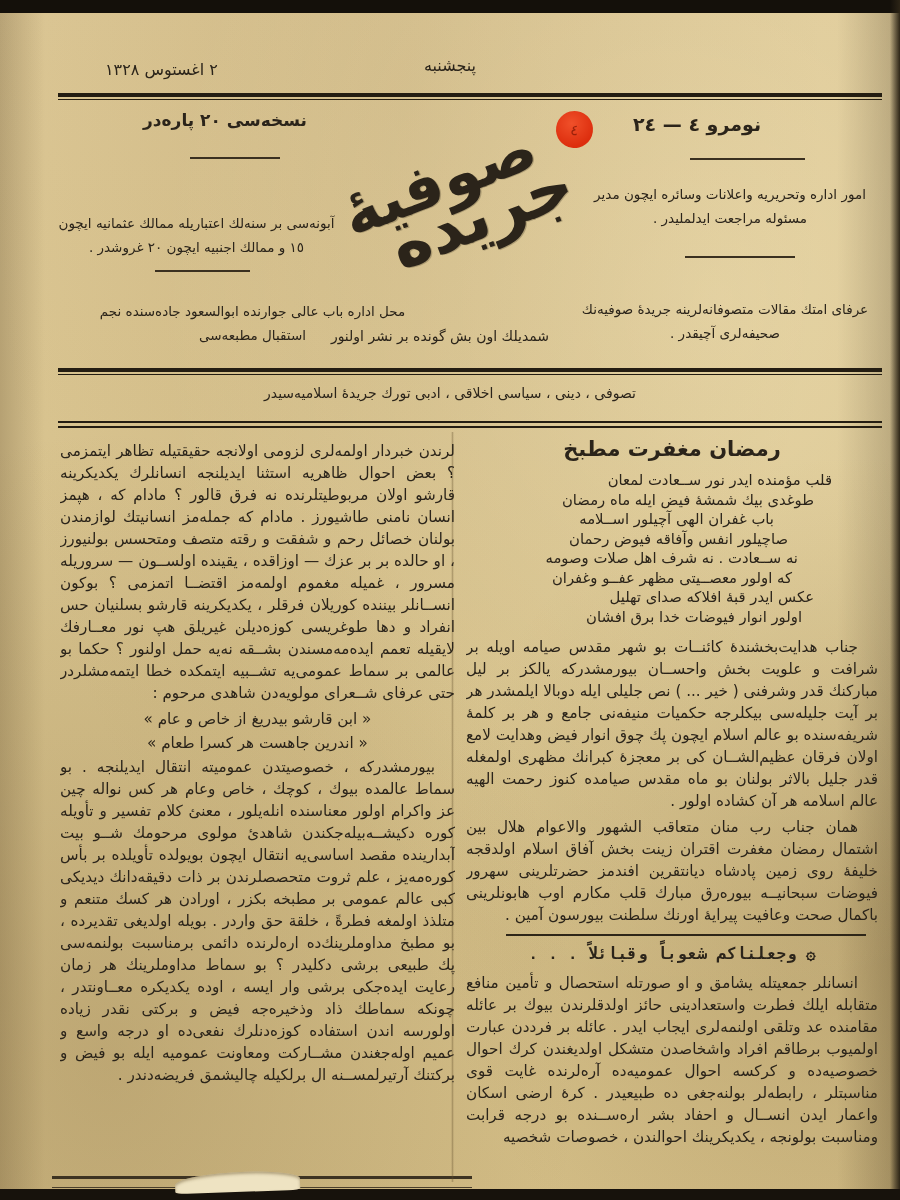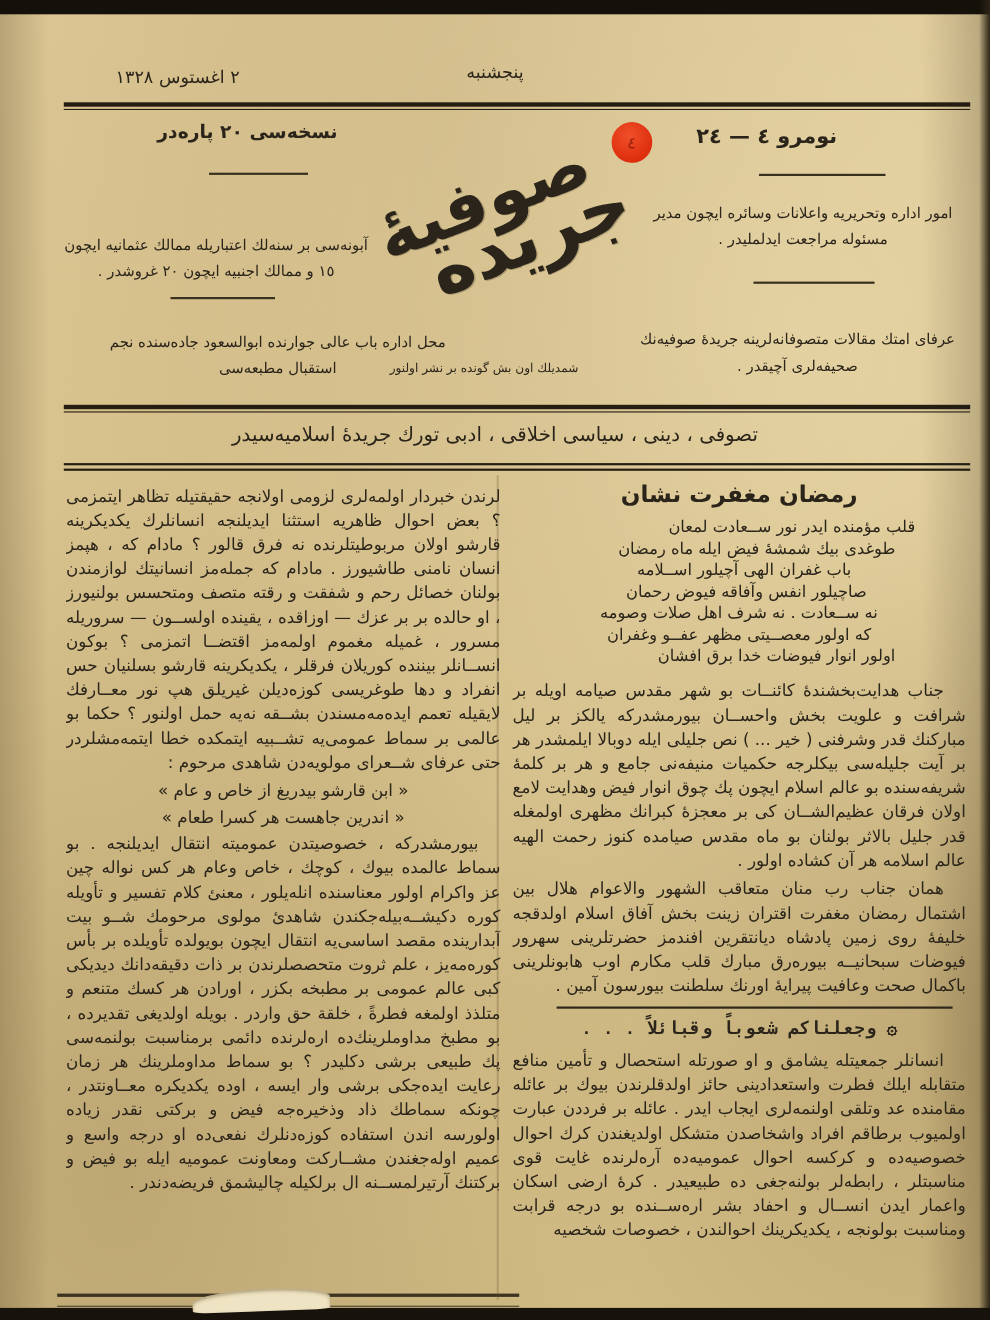--- a/index.html
+++ b/index.html
@@ -34,21 +34,21 @@
   
   .dateline{top:60px;font-size:16px;letter-spacing:.5px;}
   .t-center{text-align:center;}
   .mast-num{font-size:19px;font-weight:bold;}
   .mast-note{font-size:13.5px;line-height:1.75;text-align:center;}
   .stamp{border-radius:50%;background:radial-gradient(circle at 40% 35%, #f0502a,#dd2e0e 70%);display:flex;align-items:center;justify-content:center;transform:rotate(8deg);}
   .stamp span{color:#8d1c08;font-size:15px;opacity:.85;}
   .callig{transform:rotate(-21deg);font-weight:bold;line-height:.82;text-shadow:1px 1px 0 rgba(40,30,15,.25);}
   .callig .w1{display:block;text-align:left;font-size:62px;padding-left:6px;}
   .callig .w2{display:block;text-align:right;font-size:66px;margin-top:-6px;}
-  .subtitle{font-size:18px;}
+  .subtitle{font-size:14px;}
 
   
   .col{line-height:22px;font-size:15.2px;text-align:justify;}
   .col p{margin:0 0 4px 0;text-indent:20px;}
   .col p.noindent{text-indent:0;}
   .art-title{font-size:21px;font-weight:bold;text-align:center;margin:0 0 10px 0;}
   .poem{list-style:none;margin:0 0 10px 0;padding:0;font-size:14.8px;line-height:19.5px;}
   .poem li{white-space:nowrap;}
   .poem li:nth-child(1){margin-right:46px;}
   .poem li:nth-child(2){margin-right:64px;}
@@ -89,35 +89,36 @@
   <div class="abs mast-num" style="left:115px;top:110px;width:220px;text-align:center;font-size:17px;">نسخه‌سی ٢٠ پاره‌در</div>
   <div class="abs rule-short" style="left:190px;top:157px;width:90px;"></div>
   <div class="abs mast-note" style="left:54px;top:212px;width:285px;">آبونه‌سی بر سنه‌لك اعتباريله ممالك عثمانيه ايچون ١٥ و ممالك اجنبيه ايچون ٢٠ غروشدر .</div>
   <div class="abs rule-short" style="left:155px;top:270px;width:95px;"></div>
   <div class="abs mast-note" style="left:85px;top:300px;width:335px;">محل اداره باب عالی جوارنده ابوالسعود جاده‌سنده نجم استقبال مطبعه‌سی</div>
 
   <div class="abs callig" style="left:340px;top:152px;width:230px;" title="جريدهٔ صوفيه">
     <span class="w1">صوفيهٔ</span>
     <span class="w2">جريده</span>
   </div>
-  <div class="abs t-center" style="left:295px;top:328px;width:290px;font-size:11px;">شمديلك اون بش گونده بر نشر اولنور</div>
+  <div class="abs t-center" style="left:295px;top:328px;width:290px;font-size:14px;">شمديلك اون بش گونده بر نشر اولنور</div>
 
   <div class="abs rule-thick" style="left:58px;top:368px;width:824px;"></div>
   <div class="abs t-center subtitle" style="left:100px;top:385px;width:700px;">تصوفی ، دينی ، سياسی اخلاقی ، ادبی تورك جريدهٔ اسلاميه‌سيدر</div>
   <div class="abs rule-double" style="left:58px;top:421px;width:824px;"></div>
 
   <div class="abs col" style="right:22px;top:438px;width:412px;height:748px;overflow:hidden;">
-    <h2 class="art-title">رمضان مغفرت نشان</h2>
+    <h2 class="art-title">رمضان مغفرت مطبخ</h2>
     <ul class="poem">
       <li>قلب مؤمنده ایدر نور ســعادت لمعان</li>
       <li>طوغدی بیك شمشهٔ فیض ایله ماه رمضان</li>
       <li>باب غفران الهی آچیلور اســلامه</li>
       <li>صاچیلور انفس وآفاقه فیوض رحمان</li>
       <li>نه ســعادت . نه شرف اهل صلات وصومه</li>
       <li>كه اولور معصــیتی مظهر عفــو وغفران</li>
+      <li>عكس ایدر قبهٔ افلاكه صدای تهلیل</li>
       <li>اولور انوار فیوضات خدا برق افشان</li>
     </ul>
     <p>جناب هدایت‌بخشندهٔ كائنــات بو شهر مقدس صیامه اویله بر شرافت و علویت بخش واحســان بیورمشدركه یالكز بر لیل مباركنك قدر وشرفنی ( خیر ... ) نص جلیلی ایله دوبالا ایلمشدر هر بر آیت جلیله‌سی بیكلرجه حكمیات منیفه‌نی جامع و هر بر كلمهٔ شریفه‌سنده بو عالم اسلام ایچون پك چوق انوار فیض وهدایت لامع اولان فرقان عظیم‌الشــان كی بر معجزهٔ كبرانك مظهری اولمغله قدر جلیل بالاثر بولنان بو ماه مقدس صیامده كنوز رحمت الهیه عالم اسلامه هر آن كشاده اولور .</p>
     <p>همان جناب رب منان متعاقب الشهور والاعوام هلال بین اشتمال رمضان مغفرت اقتران زینت بخش آفاق اسلام اولدقجه خلیفهٔ روی زمین پادشاه دیانتقرین افندمز حضرتلرینی سهرور فیوضات سبحانیــه بیوره‌رق مبارك قلب مكارم اوب هابونلرینی باكمال صحت وعافیت پیرایهٔ اورنك سلطنت بیورسون آمین .</p>
     <div class="rule-thin" style="width:360px;margin:8px auto 0 40px;"></div>
     <p class="quote-head">۞ وجعلناكم شعوباً وقبائلاً . . .</p>
     <p>انسانلر جمعیتله یشامق و او صورتله استحصال و تأمین منافع متقابله ایلك فطرت واستعدادینی حائز اولدقلرندن بیوك بر عائله مقامنده عد وتلقی اولنمه‌لری ایجاب ایدر . عائله بر فرددن عبارت اولمیوب برطاقم افراد واشخاصدن متشكل اولدیغندن كرك احوال خصوصیه‌ده و كركسه احوال عمومیه‌ده آره‌لرنده غایت قوی مناسبتلر ، رابطه‌لر بولنه‌جغی ده طبیعیدر . كرهٔ ارضی اسكان واعمار ایدن انســال و احفاد بشر اره‌ســنده بو درجه قرابت ومناسبت بولونجه ، یكدیكرینك احوالندن ، خصوصات شخصیه</p>
   </div>
 
   <div class="abs col" style="left:60px;top:440px;width:395px;height:742px;overflow:hidden;">

